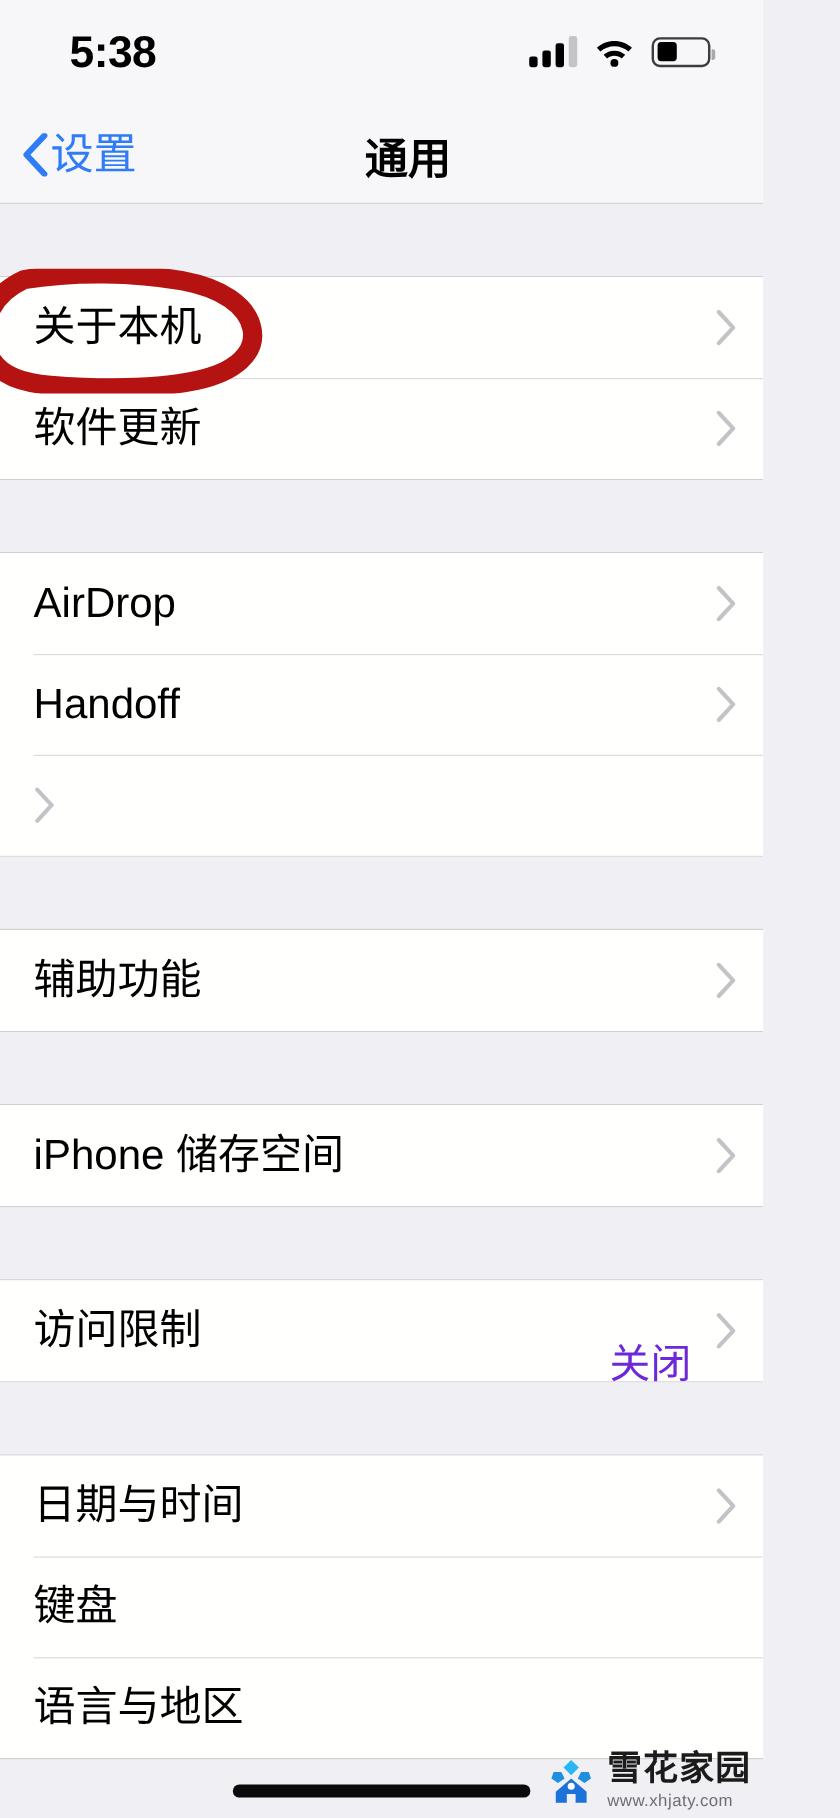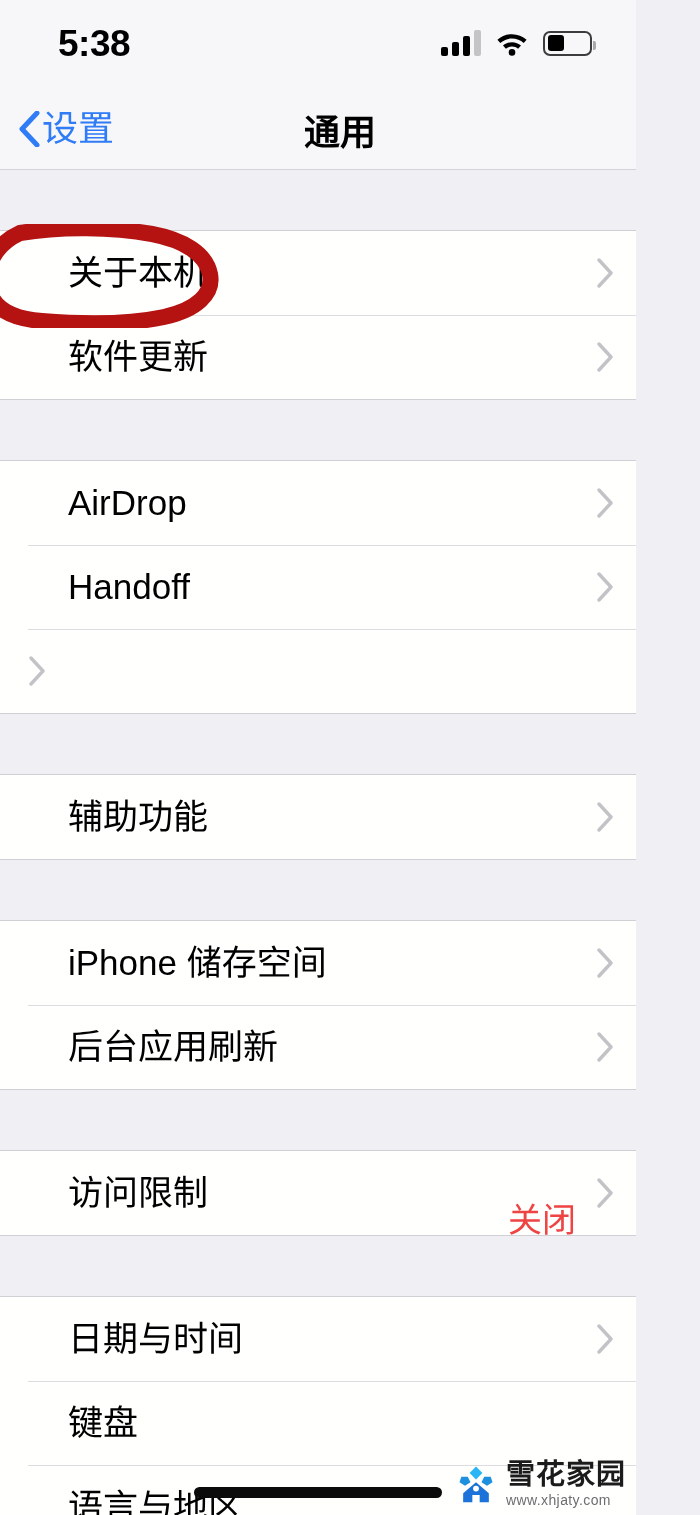--- a/index.html
+++ b/index.html
@@ -155,25 +155,24 @@
     left: 28px; right: 0; top: 0;
     height: 1px;
     background: #dcdce0;
   }
   .row-label {
     font-size: 35px;
     color: #000;
     line-height: 40px;
     flex: 1;
     white-space: nowrap;
-    margin-left: 40px;
   }
   .row-value {
     font-size: 34px;
-    color: #ef4444;
+    color: #6d28d9;
     margin-right: 20px;
     white-space: nowrap;
     margin-top: 48px;
   }
   .chev-right {
     width: 18px;
     height: 30px;
     flex: 0 0 auto;
   }
   .chev-right.hidden { visibility: hidden; }
@@ -308,26 +307,20 @@
             <div class="row-label">辅助功能</div>
             <svg class="chev-right" viewBox="0 0 18 30">
               <path d="M3 2 L15 15 L3 28" fill="none" stroke="#c3c3c7" stroke-width="3.4" stroke-linecap="round" stroke-linejoin="round"></path>
             </svg>
           </div>
         </div>
         <div class="group-gap"></div>
         <div class="group">
           <div class="row">
             <div class="row-label">iPhone 储存空间</div>
-            <svg class="chev-right" viewBox="0 0 18 30">
-              <path d="M3 2 L15 15 L3 28" fill="none" stroke="#c3c3c7" stroke-width="3.4" stroke-linecap="round" stroke-linejoin="round"></path>
-            </svg>
-          </div>
-          <div class="row">
-            <div class="row-label">后台应用刷新</div>
             <svg class="chev-right" viewBox="0 0 18 30">
               <path d="M3 2 L15 15 L3 28" fill="none" stroke="#c3c3c7" stroke-width="3.4" stroke-linecap="round" stroke-linejoin="round"></path>
             </svg>
           </div>
         </div>
         <div class="group-gap"></div>
         <div class="group">
           <div class="row">
             <div class="row-label">访问限制</div>
             <div class="row-value">关闭</div>

